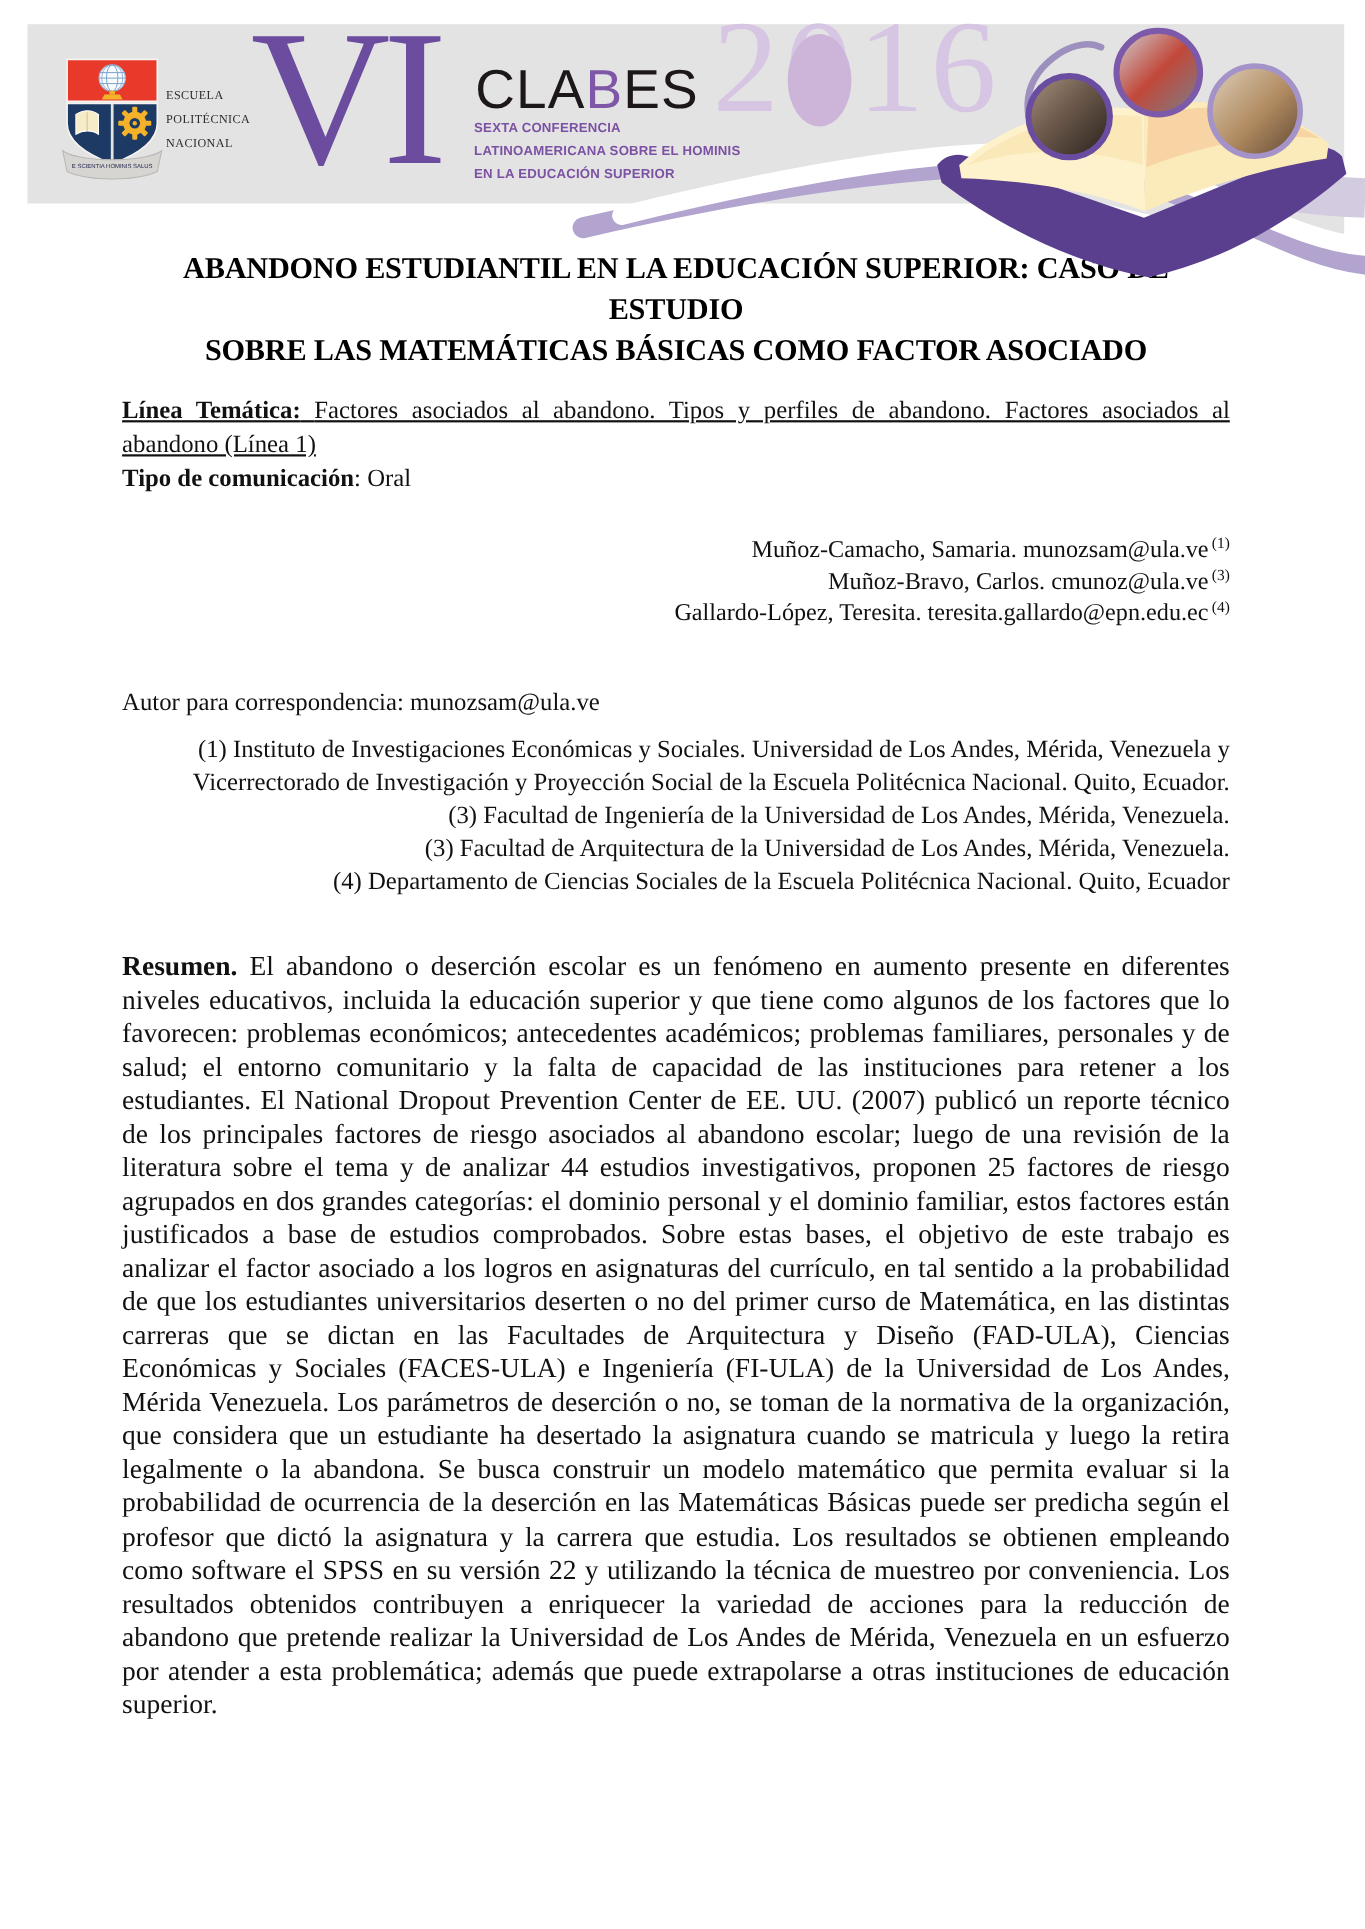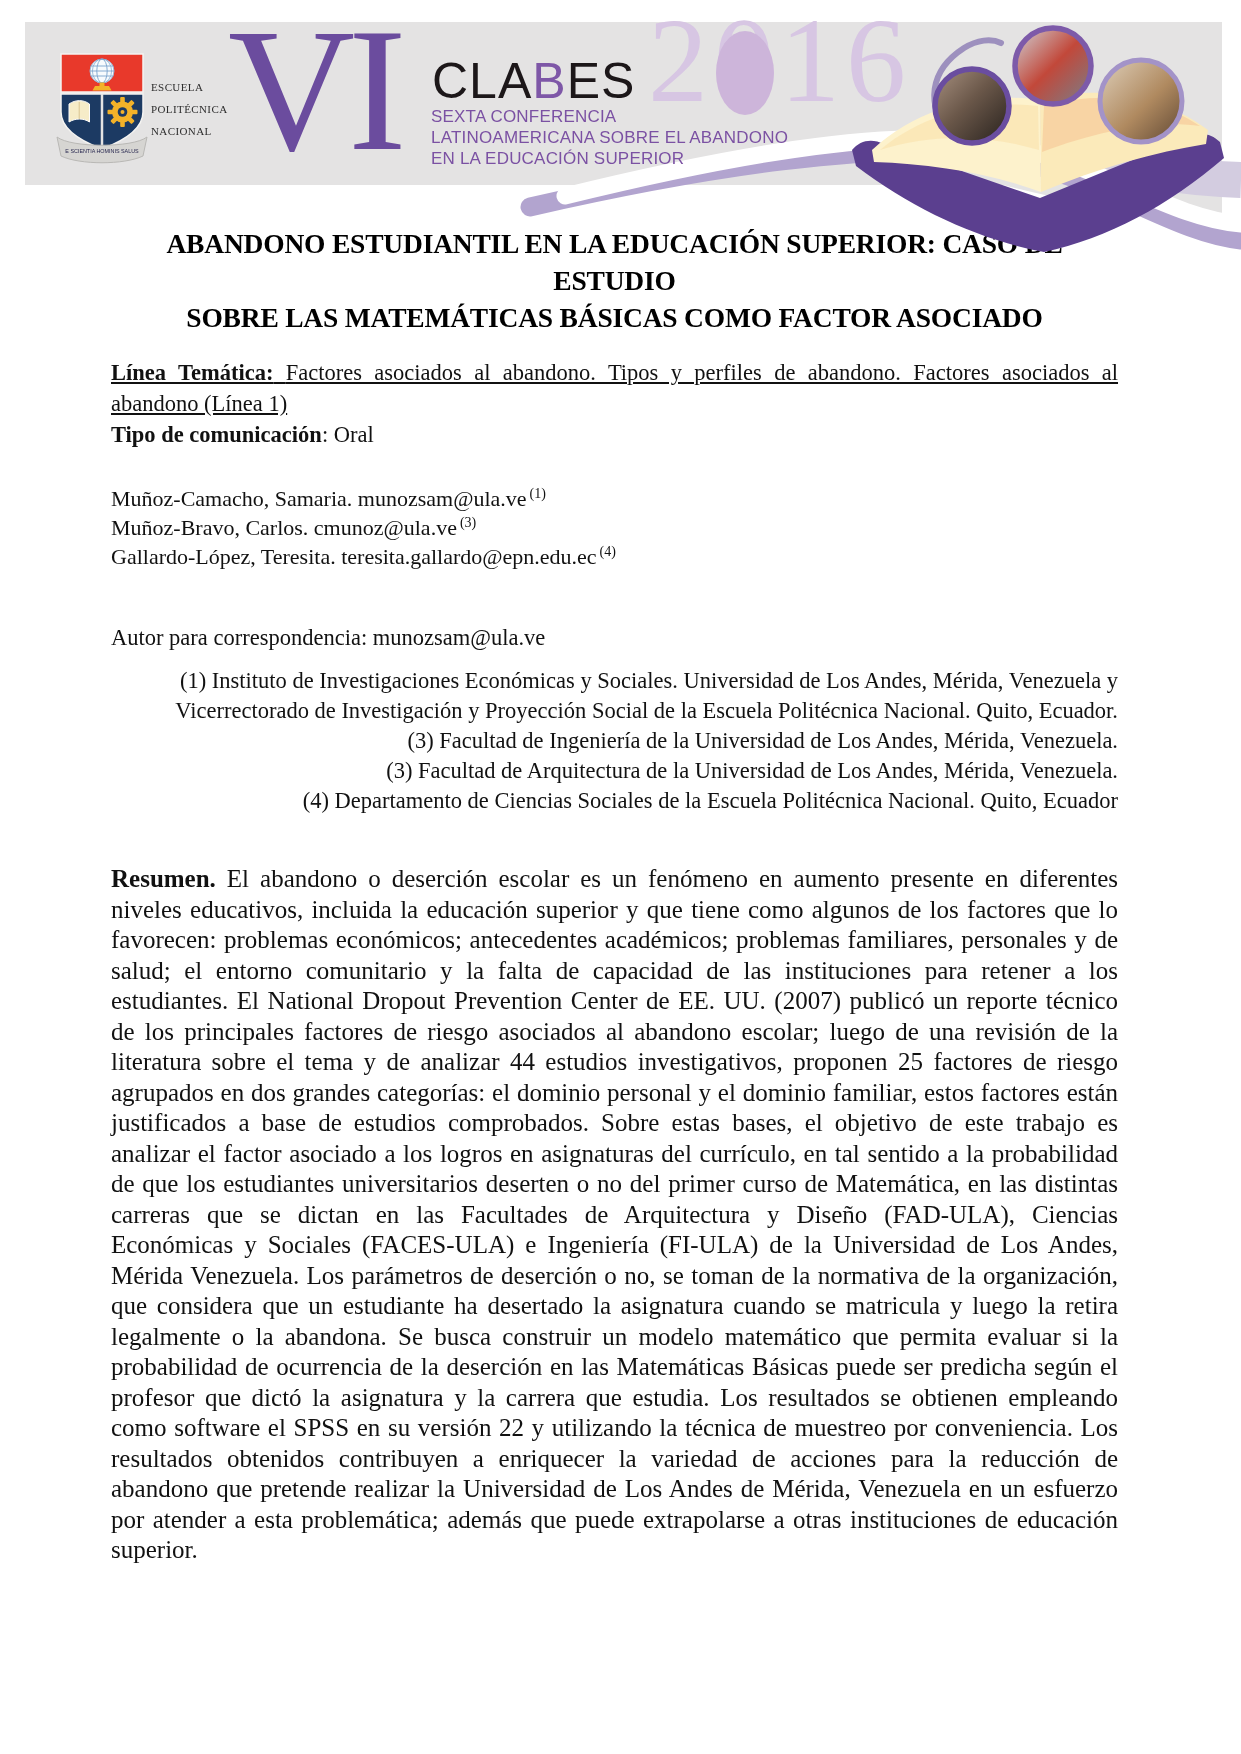--- a/index.html
+++ b/index.html
@@ -35,32 +35,32 @@
     color:#6b4c9e; letter-spacing:-0.04em;
   }
   .clabes {
     position:absolute; left:432px; top:56px; z-index:3;
     font-family:"Liberation Sans", sans-serif; font-size:50px; line-height:50px;
     color:#1c1719; letter-spacing:1px;
   }
   .clabes .b { color:#7e57a7; }
   .subtitle {
     position:absolute; left:431px; top:106px; z-index:3;
-    font-family:"Liberation Sans", sans-serif; font-size:17px; line-height:21px;
-    font-weight:normal; color:#7b51a3; letter-spacing:0.2px;
+    font-family:"Liberation Sans", sans-serif; font-size:12px; line-height:21px;
+    font-weight:bold; color:#7b51a3; letter-spacing:0.2px;
   }
   
   .content { position:absolute; left:111px; top:225px; width:1007px; }
   h1.title {
     font-size:27.5px; font-weight:bold; text-align:center; line-height:37px;
     letter-spacing:-0.2px; color:#000;
   }
   .tema { margin-top:21px; font-size:22.5px; line-height:31px; text-align:justify;text-decoration:underline; }
   .tipo { font-size:22.5px; line-height:31px; }
-  .authors { margin-top:34px; text-align:left; font-size:22px; line-height:29px; }
+  .authors { margin-top:34px; text-align:right; font-size:22px; line-height:29px; }
   .authors sup { font-size:14px; line-height:0; margin-left:3px; }
   .corr { margin-top:52px; text-align:left; font-size:22.5px; line-height:30px; }
   .affil { margin-top:13px; text-align:right; font-size:22.5px; line-height:30px; }
   .abstract { margin-top:48px; font-size:25px; line-height:30.5px; text-align:justify; }
   b { font-weight:bold; }
 </style>
 </head>
 <body>
 
 <div class="page">
@@ -142,21 +142,21 @@
       <div>POLITÉCNICA</div>
       <div>NACIONAL</div>
     </div>
 
     <div class="vi">VI</div>
 
     <div class="clabes"><span>CLA</span><span class="b">B</span><span>ES</span></div>
 
     <div class="subtitle">
       <div>SEXTA CONFERENCIA</div>
-      <div>LATINOAMERICANA SOBRE EL ABANDONO</div>
+      <div>LATINOAMERICANA SOBRE EL HOMINIS</div>
       <div>EN LA EDUCACIÓN SUPERIOR</div>
     </div>
   </header>
 
   <main class="content">
     <h1 class="title">
       <div>ABANDONO ESTUDIANTIL EN LA EDUCACIÓN SUPERIOR: CASO DE ESTUDIO</div>
       <div>SOBRE LAS MATEMÁTICAS BÁSICAS COMO FACTOR ASOCIADO</div>
     </h1>
 

